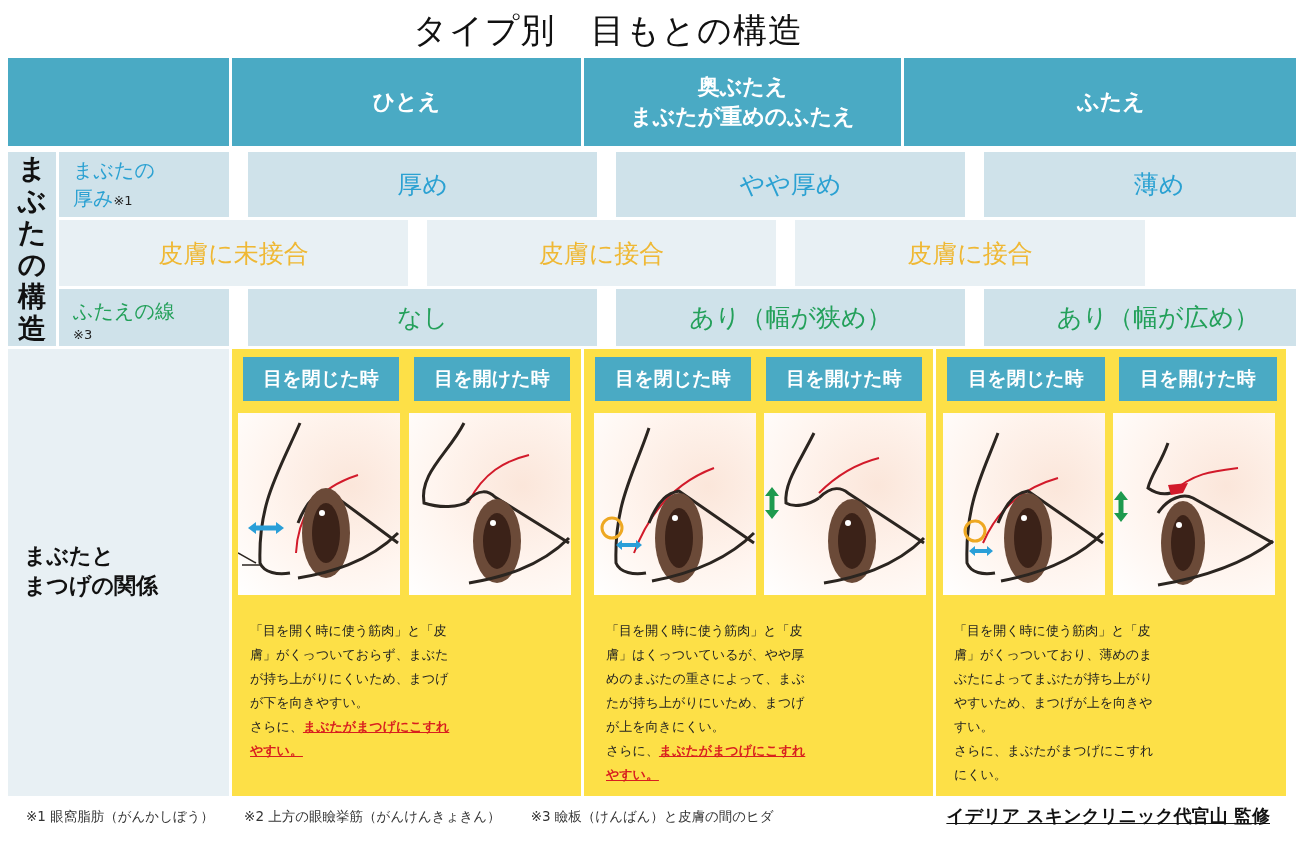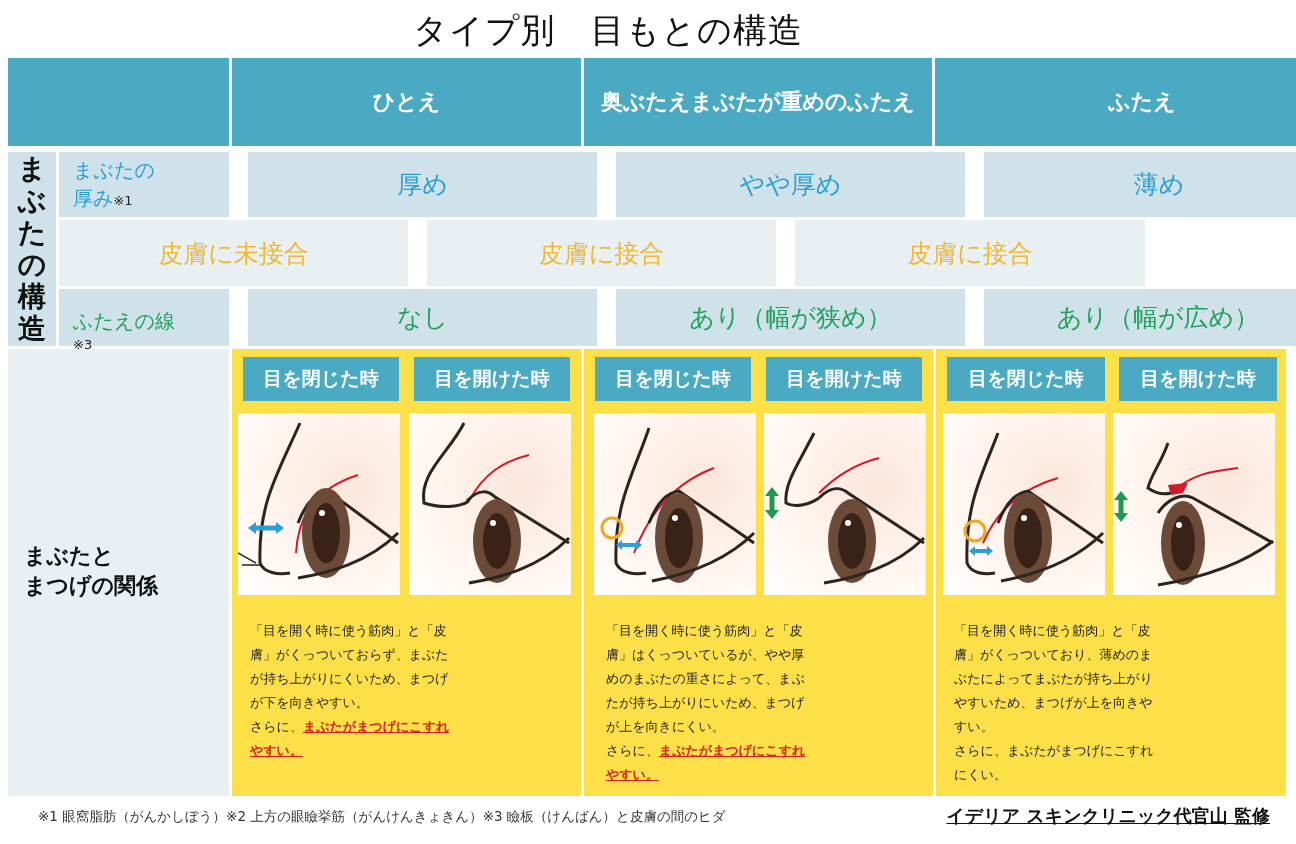--- a/index.html
+++ b/index.html
@@ -54,36 +54,36 @@
     font-size: 19px; display: flex; align-items: center; justify-content: center;
   }
   .pic { position: absolute; top: 64px; height: 182px; background: radial-gradient(ellipse at 70% 40%, #fbe6da 0%, #fff5ef 55%, #ffffff 100%); overflow: hidden; }
   .pic svg { width: 100%; height: 100%; display: block; }
   .desc {
     position: absolute; top: 270px; left: 18px; width: 312px; font-size: 13px; line-height: 24px; color: #222;
   }
   .desc .em { color: #d81f1f; font-weight: bold; text-decoration: underline; margin-top: 8px; }
 
   .footer {
-    position: absolute; top: 808px; left: 38px; font-size: 13.5px; color: #333; display: flex; 
+    position: absolute; top: 808px; left: 26px; font-size: 13.5px; color: #333; display: flex; gap: 30px;
   }
   .credit {
     position: absolute; top: 804px; right: 26px; font-size: 18px; font-weight: bold; color: #111;
     text-decoration: underline;
   }
 </style>
 </head>
 <body>
 
 <div class="title">タイプ別　目もとの構造</div>
 
 <div class="header-row">
   <div class="hcell" style="width:221px"></div>
   <div class="hcell" style="width:349px">ひとえ</div>
-  <div class="hcell" style="width:348px; flex-direction:row">
+  <div class="hcell" style="width:317px; flex-direction:column">
     <span>奥ぶたえ</span>
     <span>まぶたが重めのふたえ</span>
   </div>
   <div class="hcell" style="width:414px">ふたえ</div>
 </div>
 
 <div class="struct-side">
   <span>ま</span>
   <span>ぶ</span>
   <span>た</span>
@@ -102,21 +102,21 @@
   <div class="val dark c-blue" style="width:350px">薄め</div>
 </div>
 
 <div class="srow" style="top:220px; height:66px">
   <div class="val light c-yellow" style="width:349px">皮膚に未接合</div>
   <div class="val light c-yellow" style="width:349px">皮膚に接合</div>
   <div class="val light c-yellow" style="width:350px">皮膚に接合</div>
 </div>
 
 <div class="srow" style="top:289px; height:57px">
-  <div class="label dark c-green" style="padding-top:19px; line-height:26px">
+  <div class="label dark c-green" style="padding-top:9px; line-height:26px">
     <div>ふたえの線</div>
     <div style="line-height:16px"><sup>※3</sup></div>
   </div>
   <div class="val dark c-green" style="width:349px">なし</div>
   <div class="val dark c-green" style="width:349px">あり（幅が狭め）</div>
   <div class="val dark c-green" style="width:348px">あり（幅が広め）</div>
 </div>
 
 <div class="rel-side">
   <div class="lbl">

